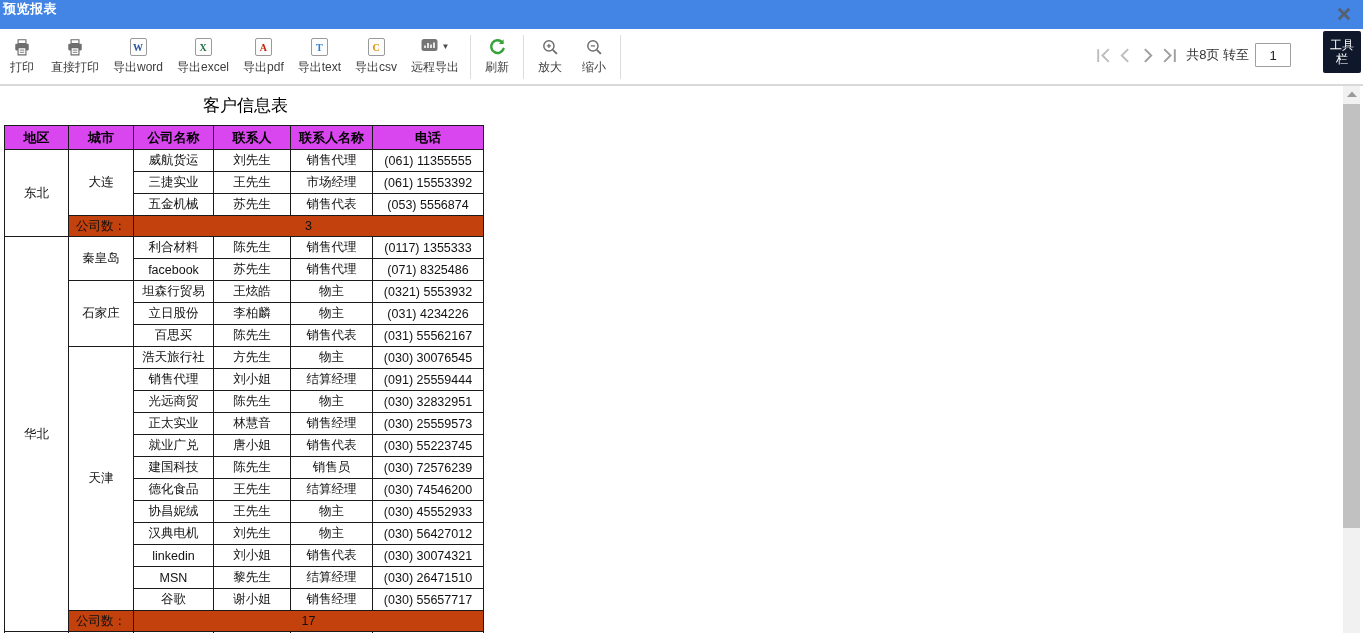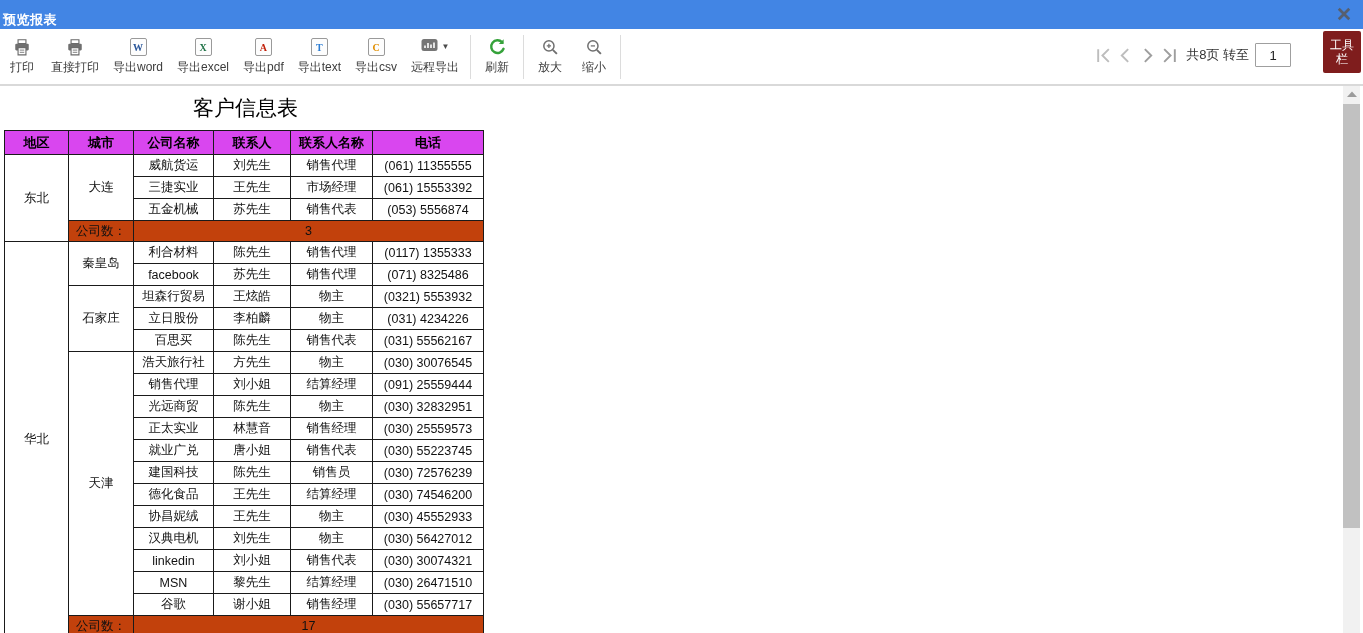--- a/index.html
+++ b/index.html
@@ -4,21 +4,21 @@
 <style>
   html,body{margin:0;padding:0;}
   body{
     width:1363px;height:633px;overflow:hidden;position:relative;
     font-family:"Liberation Sans","DejaVu Sans",sans-serif;
     background:#ffffff;-webkit-font-smoothing:antialiased;
   }
   
   .titlebar{
     position:absolute;left:0;top:0;width:100%;height:29px;
-    background:#4285e4;display:flex;align-items:flex-end;
+    background:#4285e4;display:flex;align-items:flex-start;
   }
   .titlebar .win-title{color:#ffffff;font-size:13px;font-weight:bold;margin-left:3px;letter-spacing:.5px;}
   .close-btn{position:absolute;right:12px;top:7px;width:14px;height:14px;cursor:pointer;}
   
   .toolbar{
     position:absolute;left:0;top:29px;width:100%;height:55px;
     background:#ffffff;border-bottom:2px solid #d9d9d9;
     display:flex;align-items:center;
   }
   .tb-btn{
@@ -40,32 +40,32 @@
     display:flex;align-items:center;
   }
   .pg-btn{width:22px;height:20px;display:flex;align-items:center;justify-content:center;cursor:pointer;}
   .pg-text{font-size:13px;color:#333;margin-left:6px;white-space:nowrap;}
   .pg-input{
     width:30px;height:20px;border:1px solid #9f9f9f;border-radius:1px;
     text-align:center;font-size:13px;color:#222;margin-left:6px;outline:none;
   }
   .tools-panel-btn{
     position:absolute;top:31px;right:2px;width:38px;height:42px;
-    background:#7f1d1d;color:#fff;border:none;border-radius:2px;cursor:pointer;
+    background:#0f172a;color:#fff;border:none;border-radius:2px;cursor:pointer;
     font-size:12px;line-height:14px;padding:2px 6px;text-align:center;
     font-family:"Liberation Sans",sans-serif;
   }
   
   .content{
     position:absolute;left:0;top:86px;width:1363px;height:547px;
     overflow:hidden;background:#fff;
   }
   .report-title{
     width:483px;margin:8px 0 8px 4px;text-align:center;
-    font-size:21px;color:#000;
+    font-size:17px;color:#000;
   }
   table.report{
     border-collapse:collapse;margin-left:4px;table-layout:fixed;
   }
   table.report th,table.report td{
     border:1px solid #1a1a1a;text-align:center;vertical-align:middle;
     padding:0 2px;overflow:hidden;white-space:nowrap;
   }
   table.report th{
     background:#d946ef;font-weight:bold;font-size:13px;height:23px;color:#000;

